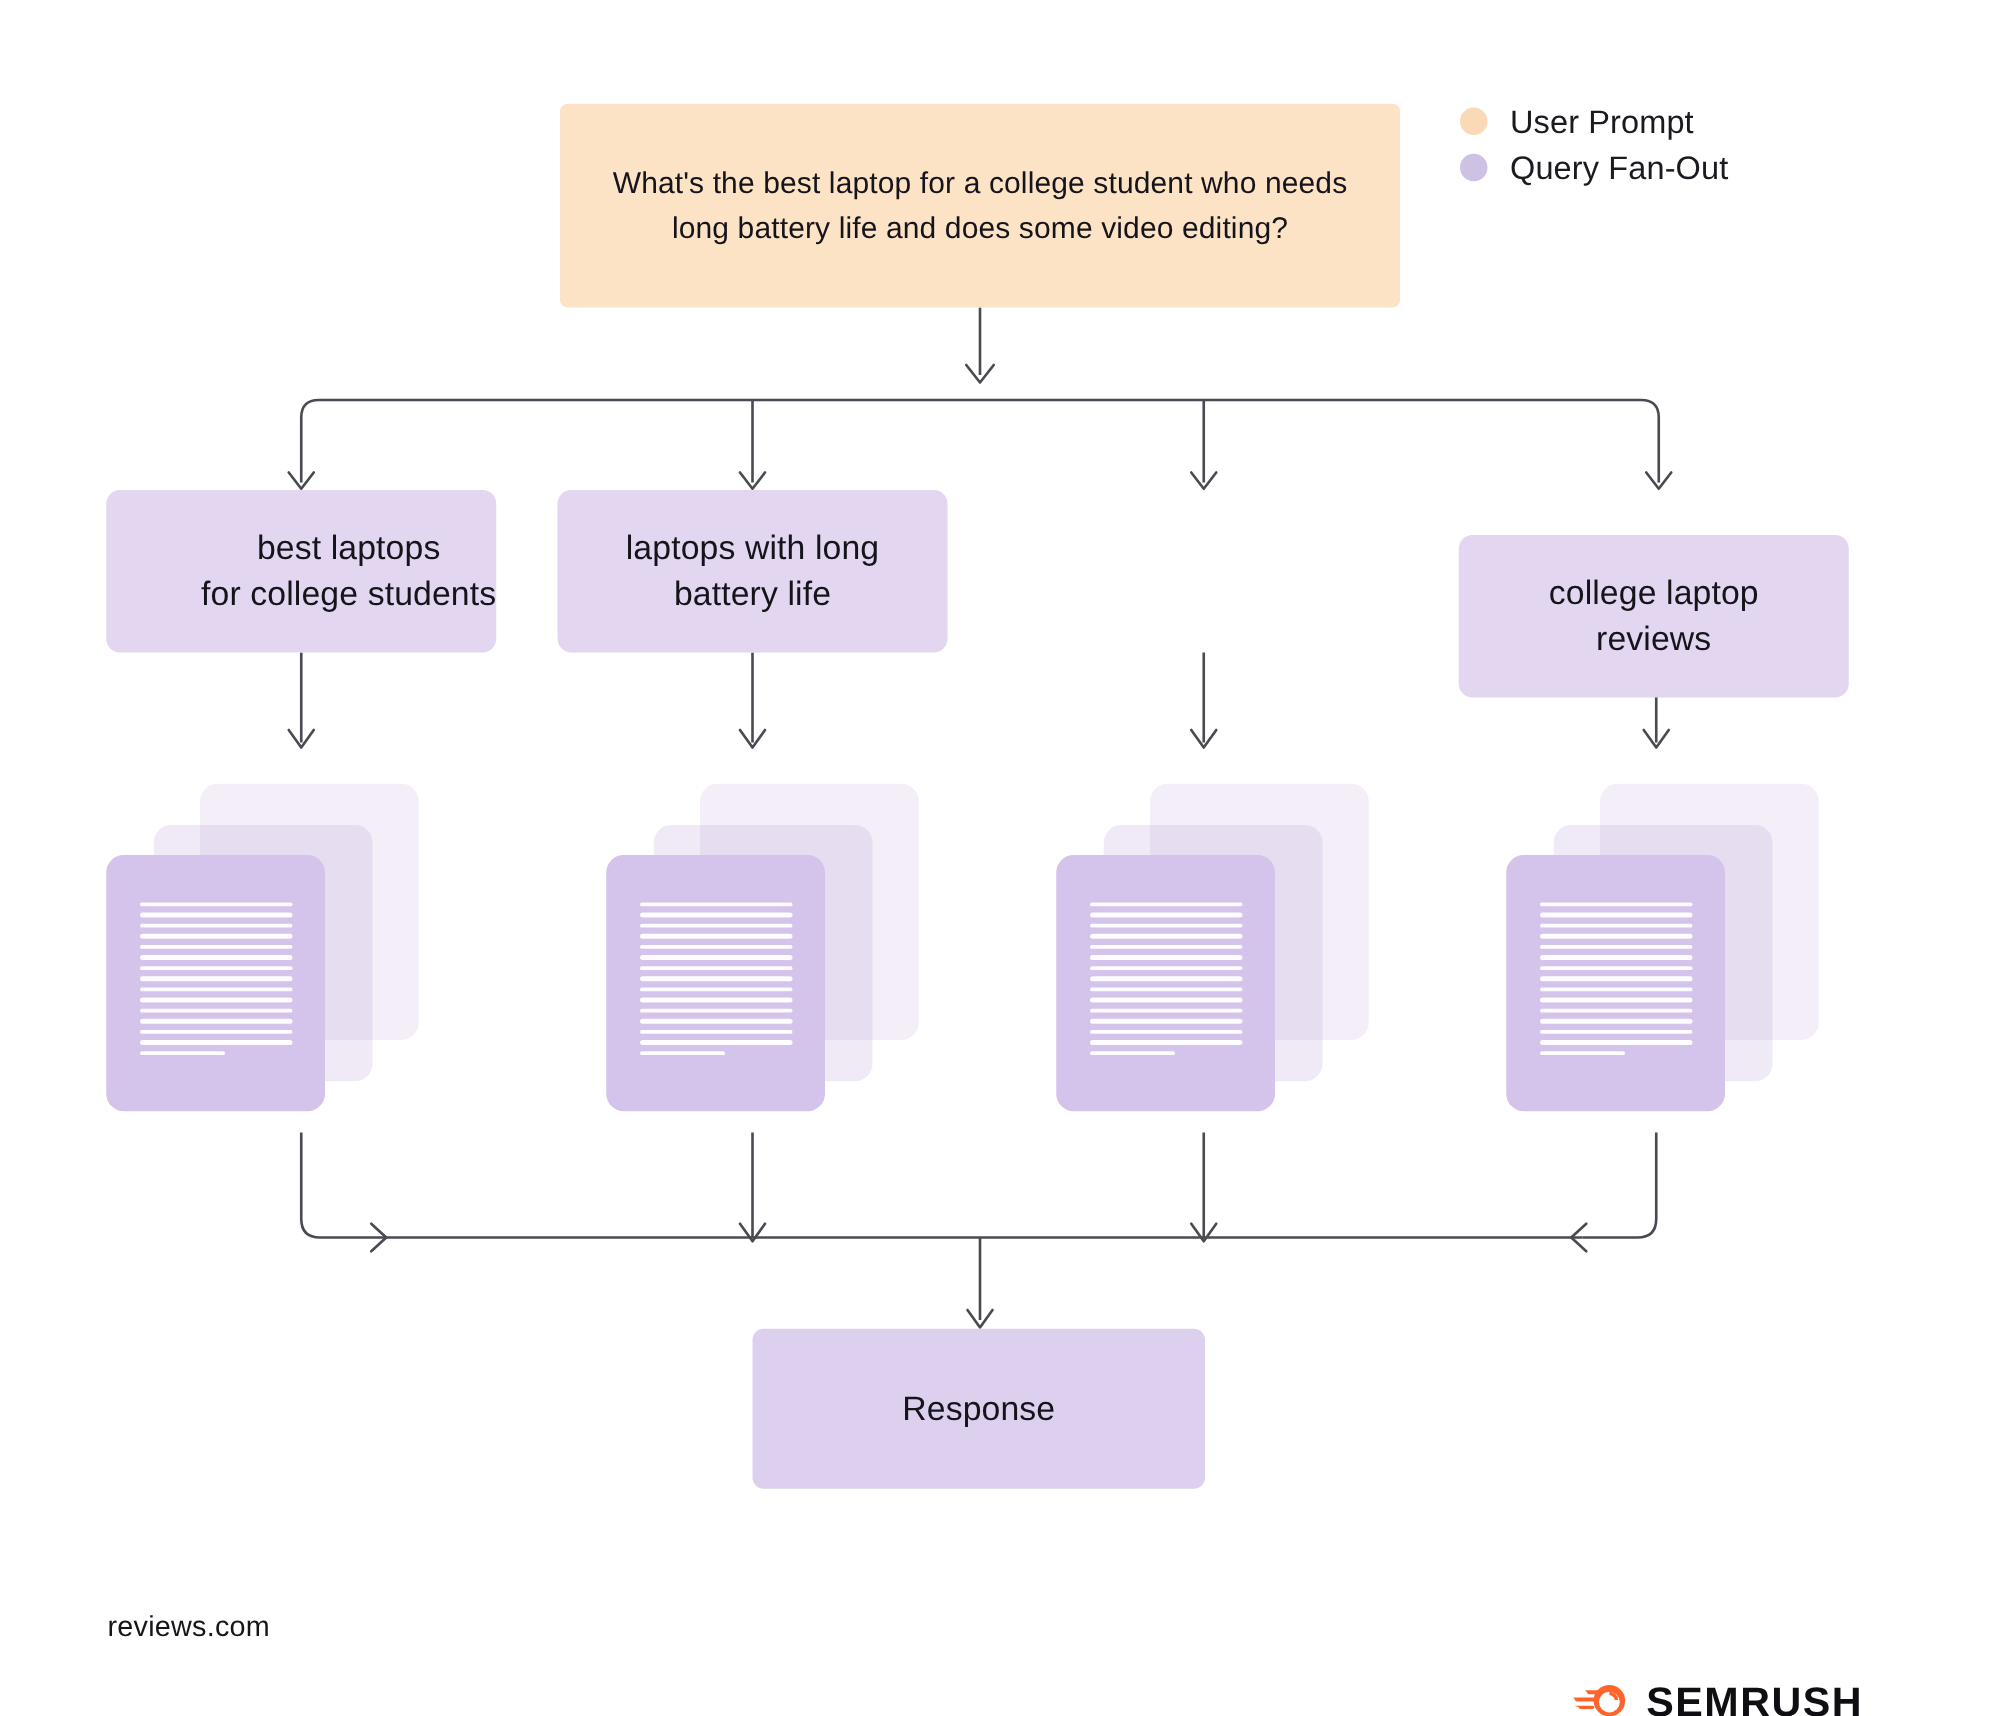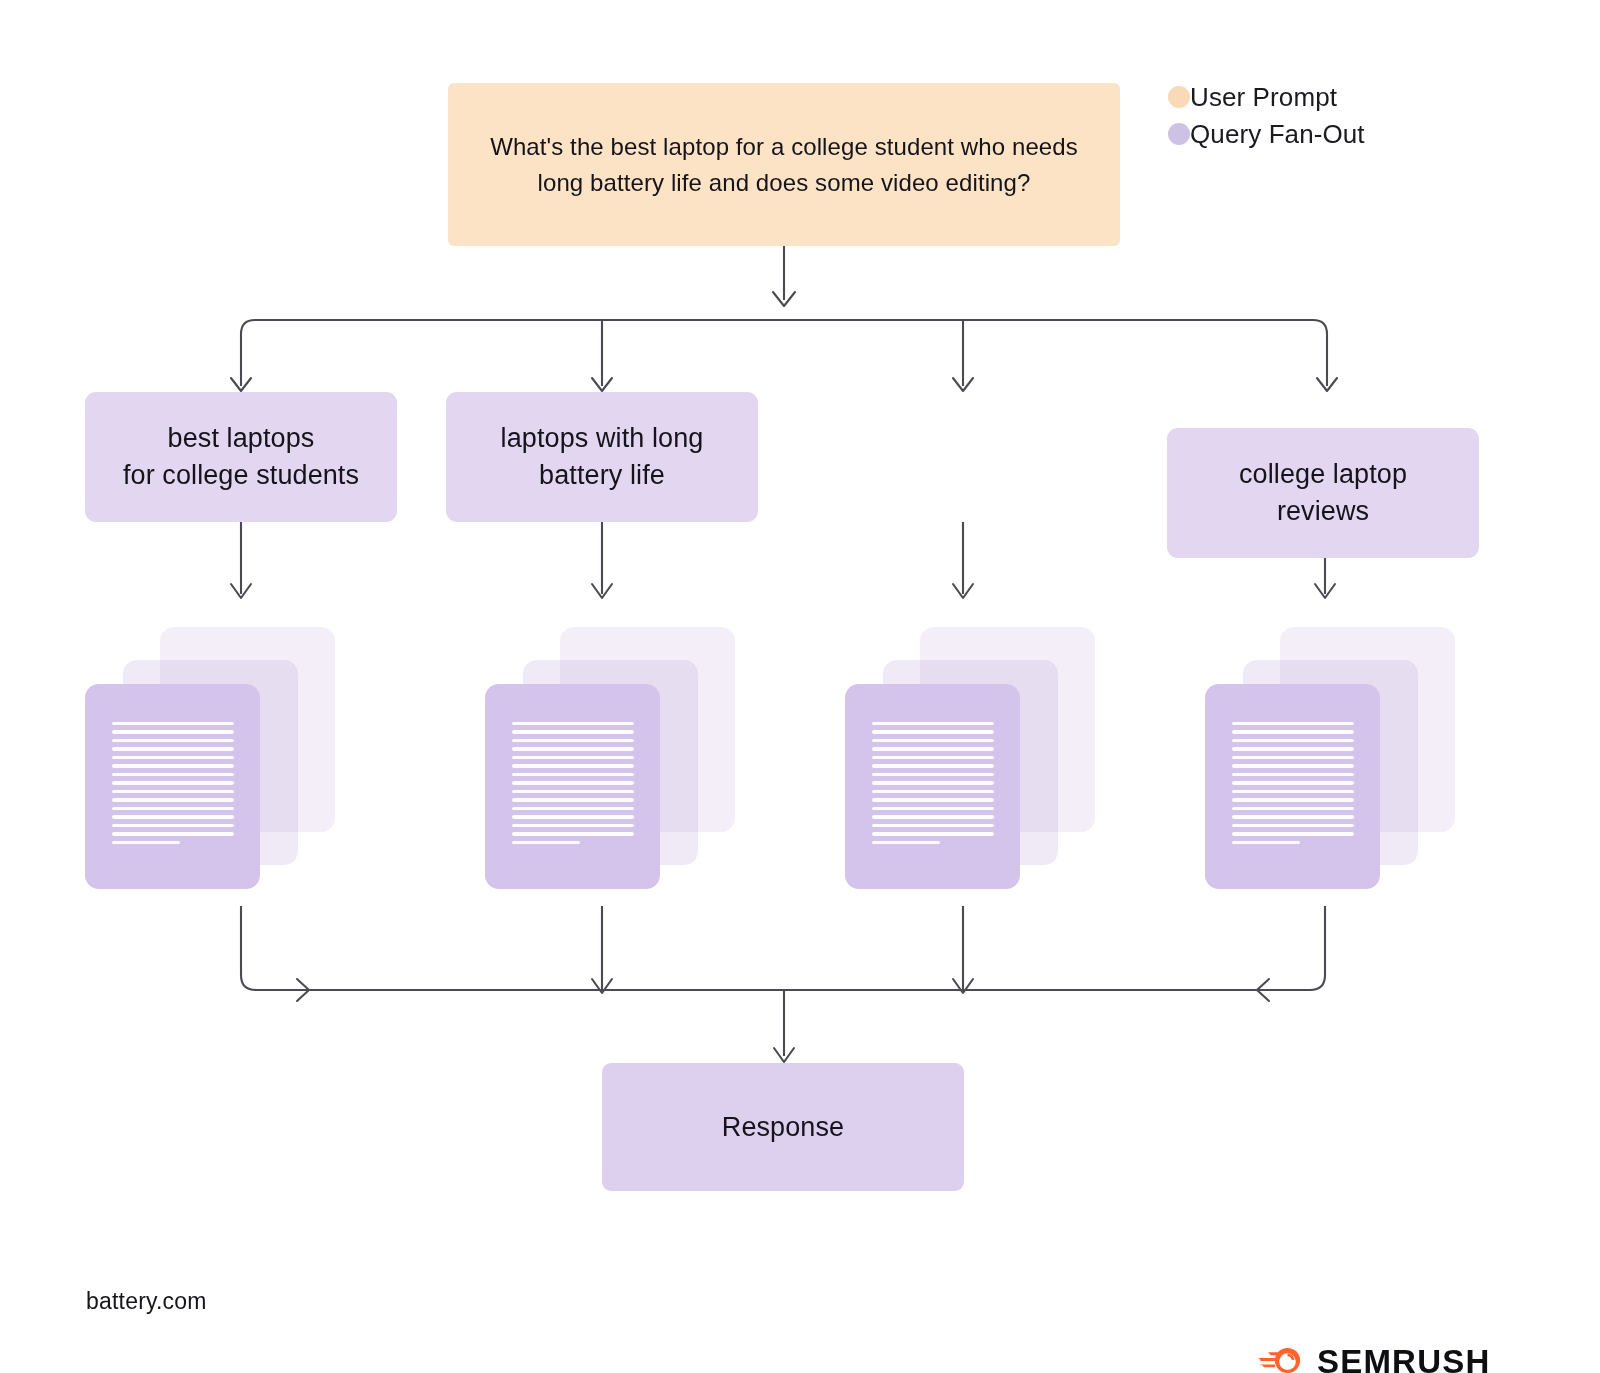--- a/index.html
+++ b/index.html
@@ -35,20 +35,21 @@
     position: absolute;
     left: 1168px;
     top: 84px;
     display: flex;
     flex-direction: column;
     gap: 11px;
   }
   .legend-row {
     display: flex;
     align-items: center;
+    gap: 18px;
   }
   .legend-dot {
     width: 22px;
     height: 22px;
     border-radius: 50%;
     flex: 0 0 auto;
   }
   .legend-label {
     font-size: 26px;
     color: #1b1a20;
@@ -93,21 +94,21 @@
     width: 312px;
     height: 130px;
     background: #e2d6f1;
     border-radius: 11px;
   }
   .fanout-box .node-text {
     font-size: 27px;
     line-height: 1.38;
     letter-spacing: .1px;
   }
-  #fanout-0 { left: 85px; }
+  #fanout-0 { left: 85px; justify-content: flex-end; }
   #fanout-1 { left: 446px; }
   #fanout-2 { left: 806px; }
   #fanout-3 { left: 1167px; margin-top: 36px; }
 
   #response-box {
     left: 602px;
     top: 1063px;
     width: 362px;
     height: 128px;
     background: #ddd0ef;
@@ -360,21 +361,21 @@
           <div class="doc-line"></div>
           <div class="doc-line short"></div>
         </div>
     </div>
   </div>
 
   <div class="node" id="response-box">
     <span class="node-text">Response</span>
   </div>
 
-  <div id="footer-url">battery.com</div>
+  <div id="footer-url">reviews.com</div>
 
   <div id="brand-logo">
     <svg width="46" height="34" viewBox="0 0 46 34">
       <g fill="#ff642d">
         <path d="M1.5,20.5 L16,20.5 C16.8,20.5 17.4,21.1 17.4,21.8 C17.4,22.6 16.8,23.2 16,23.2 L6.5,23.2 C5.7,23.2 5.1,22.6 5.1,21.8 Z"></path>
         <path d="M0.5,14.0 L20,14.0 C20.9,14.0 21.6,14.7 21.6,15.5 C21.6,16.4 20.9,17.1 20,17.1 L3.6,17.1 C2.7,17.1 2.0,16.4 2.0,15.5 Z"></path>
         <path d="M10.0,8.2 L24,8.2 C24.9,8.2 25.6,8.9 25.6,9.8 C25.6,10.6 24.9,11.3 24,11.3 L13.2,11.3 C12.3,11.3 11.6,10.6 11.6,9.8 Z"></path>
         <circle cx="29.5" cy="16.5" r="12.6"></circle>
       </g>
       <circle cx="29.5" cy="17.6" r="8.3" fill="#ffffff"></circle>

